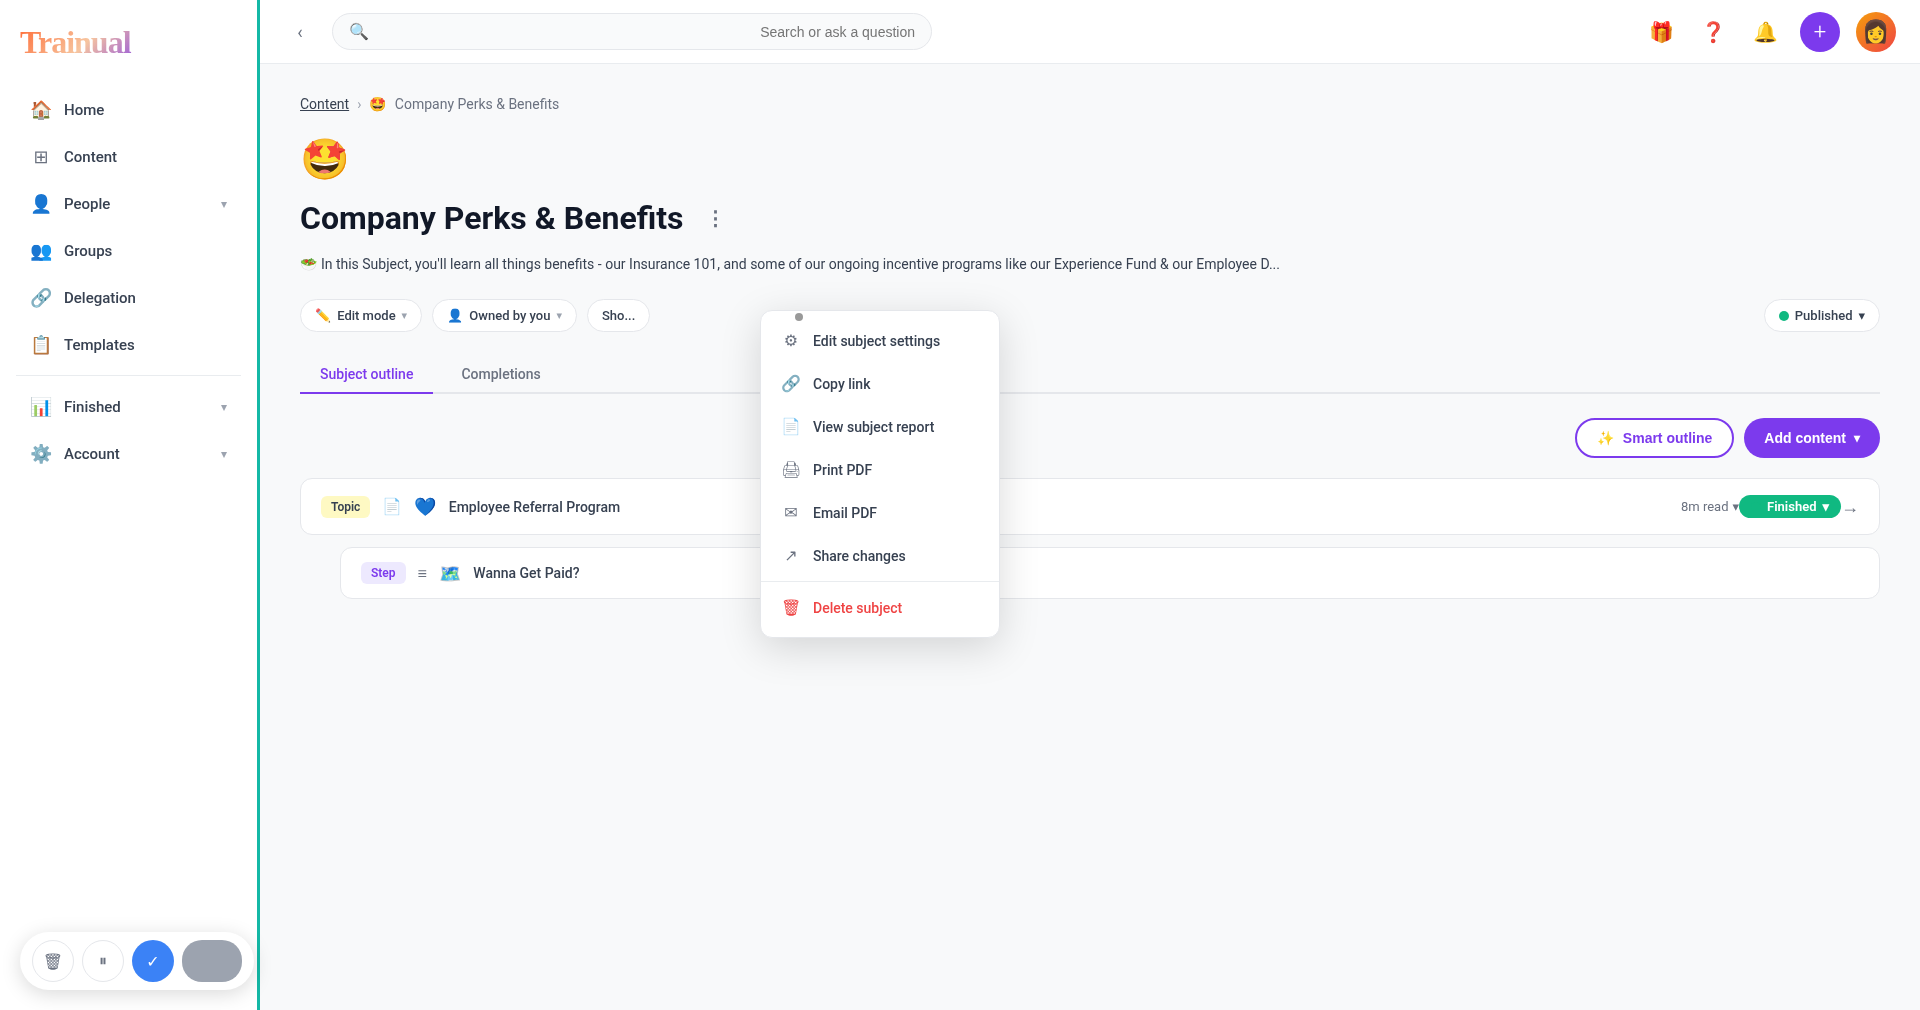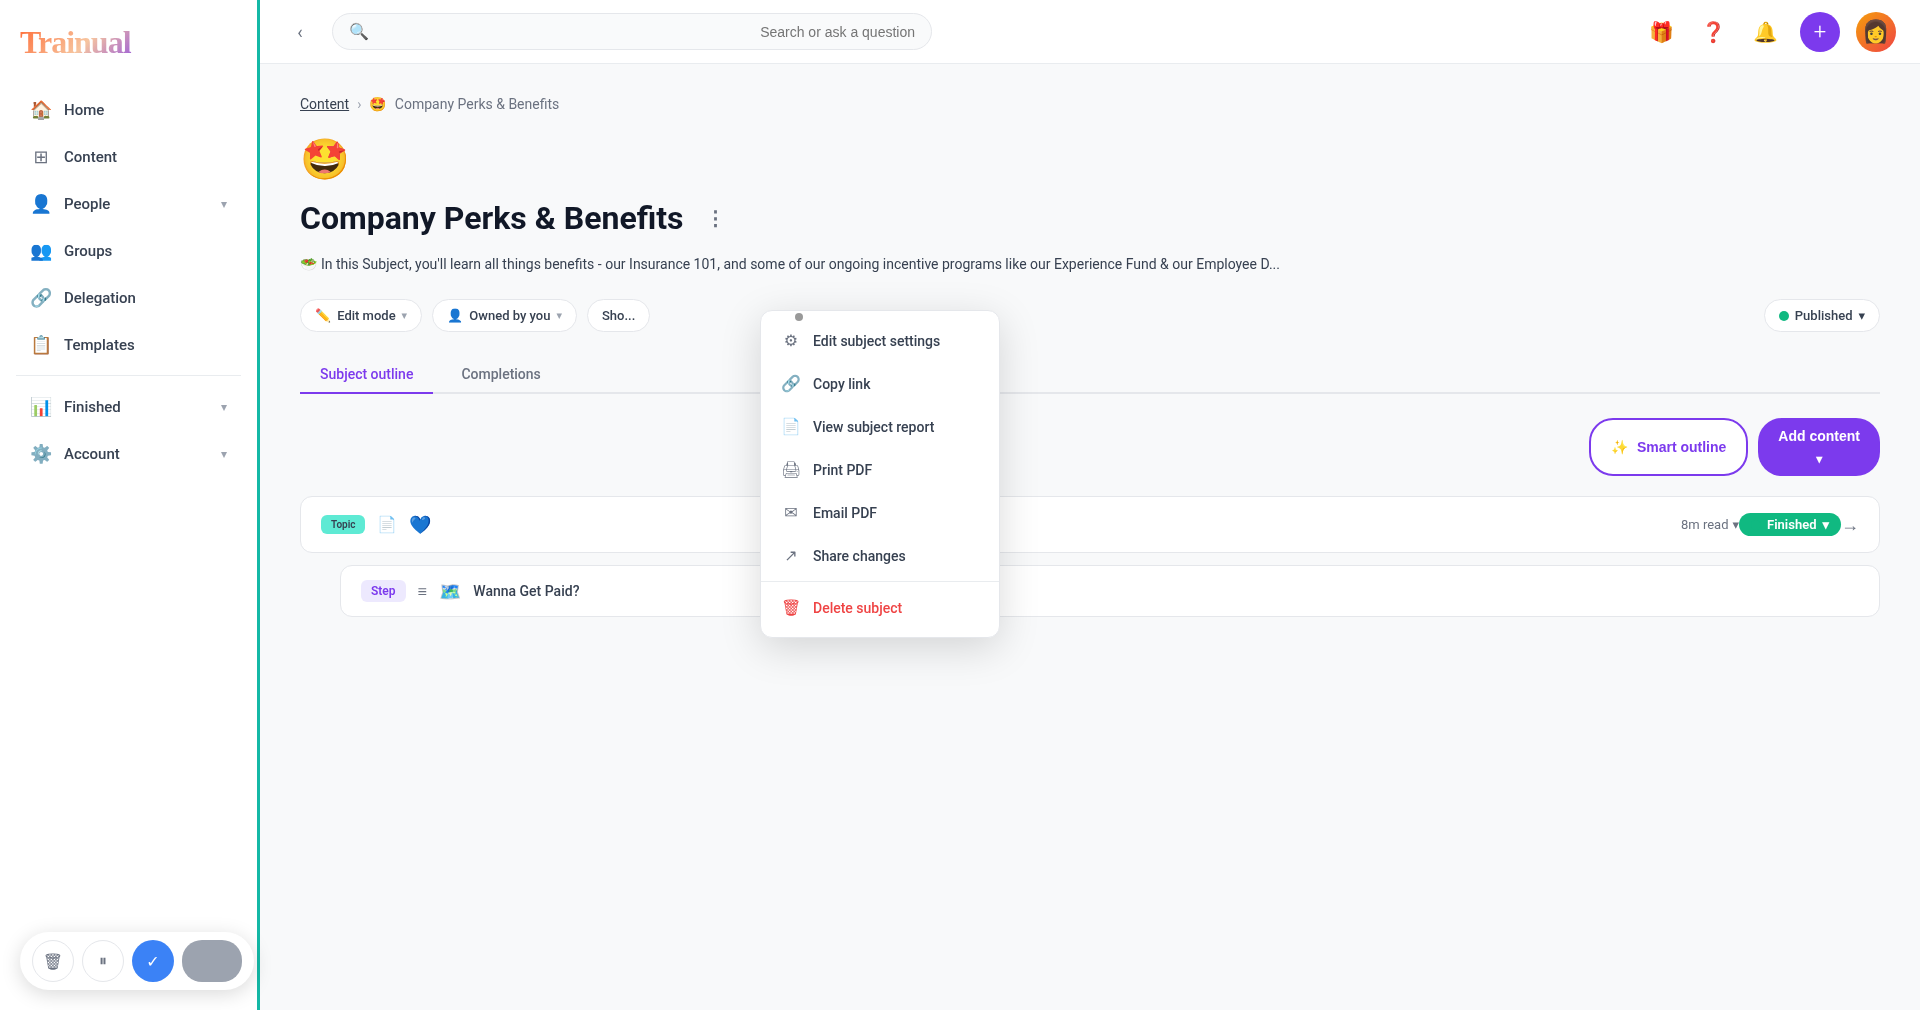--- a/index.html
+++ b/index.html
@@ -291,39 +291,38 @@
       align-items: center;
       gap: 8px;
       padding: 10px 20px;
       border: none;
       border-radius: 24px;
       background: #7c3aed;
       cursor: pointer;
       font-size: 14px;
       color: #fff;
       font-weight: 600;
-      flex-direction: column;
     }
     .add-content-btn .chevron-down { font-size: 12px; }
 
     
     .topic-row {
       background: #fff;
       border: 1px solid #e5e7eb;
       border-radius: 12px;
       padding: 16px 20px;
       display: flex;
       align-items: center;
       gap: 12px;
       margin-bottom: 12px;
     }
     .topic-badge {
-      background: #5eead4;
-      color: #374151;
-      font-size: 10px;
+      background: #fef9c3;
+      color: #374151;
+      font-size: 12px;
       font-weight: 600;
       padding: 4px 10px;
       border-radius: 6px;
     }
     .topic-icon { color: #6b7280; font-size: 16px; }
     .topic-emoji { font-size: 18px; }
     .topic-title { font-size: 14px; color: #374151; font-weight: 500; flex: 1; }
     .topic-meta { display: flex; align-items: center; gap: 0; margin-left: auto; }
     .read-time { font-size: 13px; color: #6b7280; display: flex; align-items: center; gap: 4px; }
     .finished-badge {
@@ -513,20 +512,21 @@
       <button class="add-content-btn">
         <span>Add content</span>
         <span class="chevron-down">▾</span>
       </button>
     </div>
 
     <div class="topic-row">
       <span class="topic-badge">Topic</span>
       <span class="topic-icon">📄</span>
       <span class="topic-emoji">💙</span>
+      <span class="topic-title">Employee Referral Program</span>
       <div class="topic-meta">
         <span class="read-time">
           <span>8m read</span>
           <span>▾</span>
         </span>
         <span class="finished-badge">
           <span class="status-dot"></span>
           <span>Finished</span>
           <span>▾</span>
         </span>

